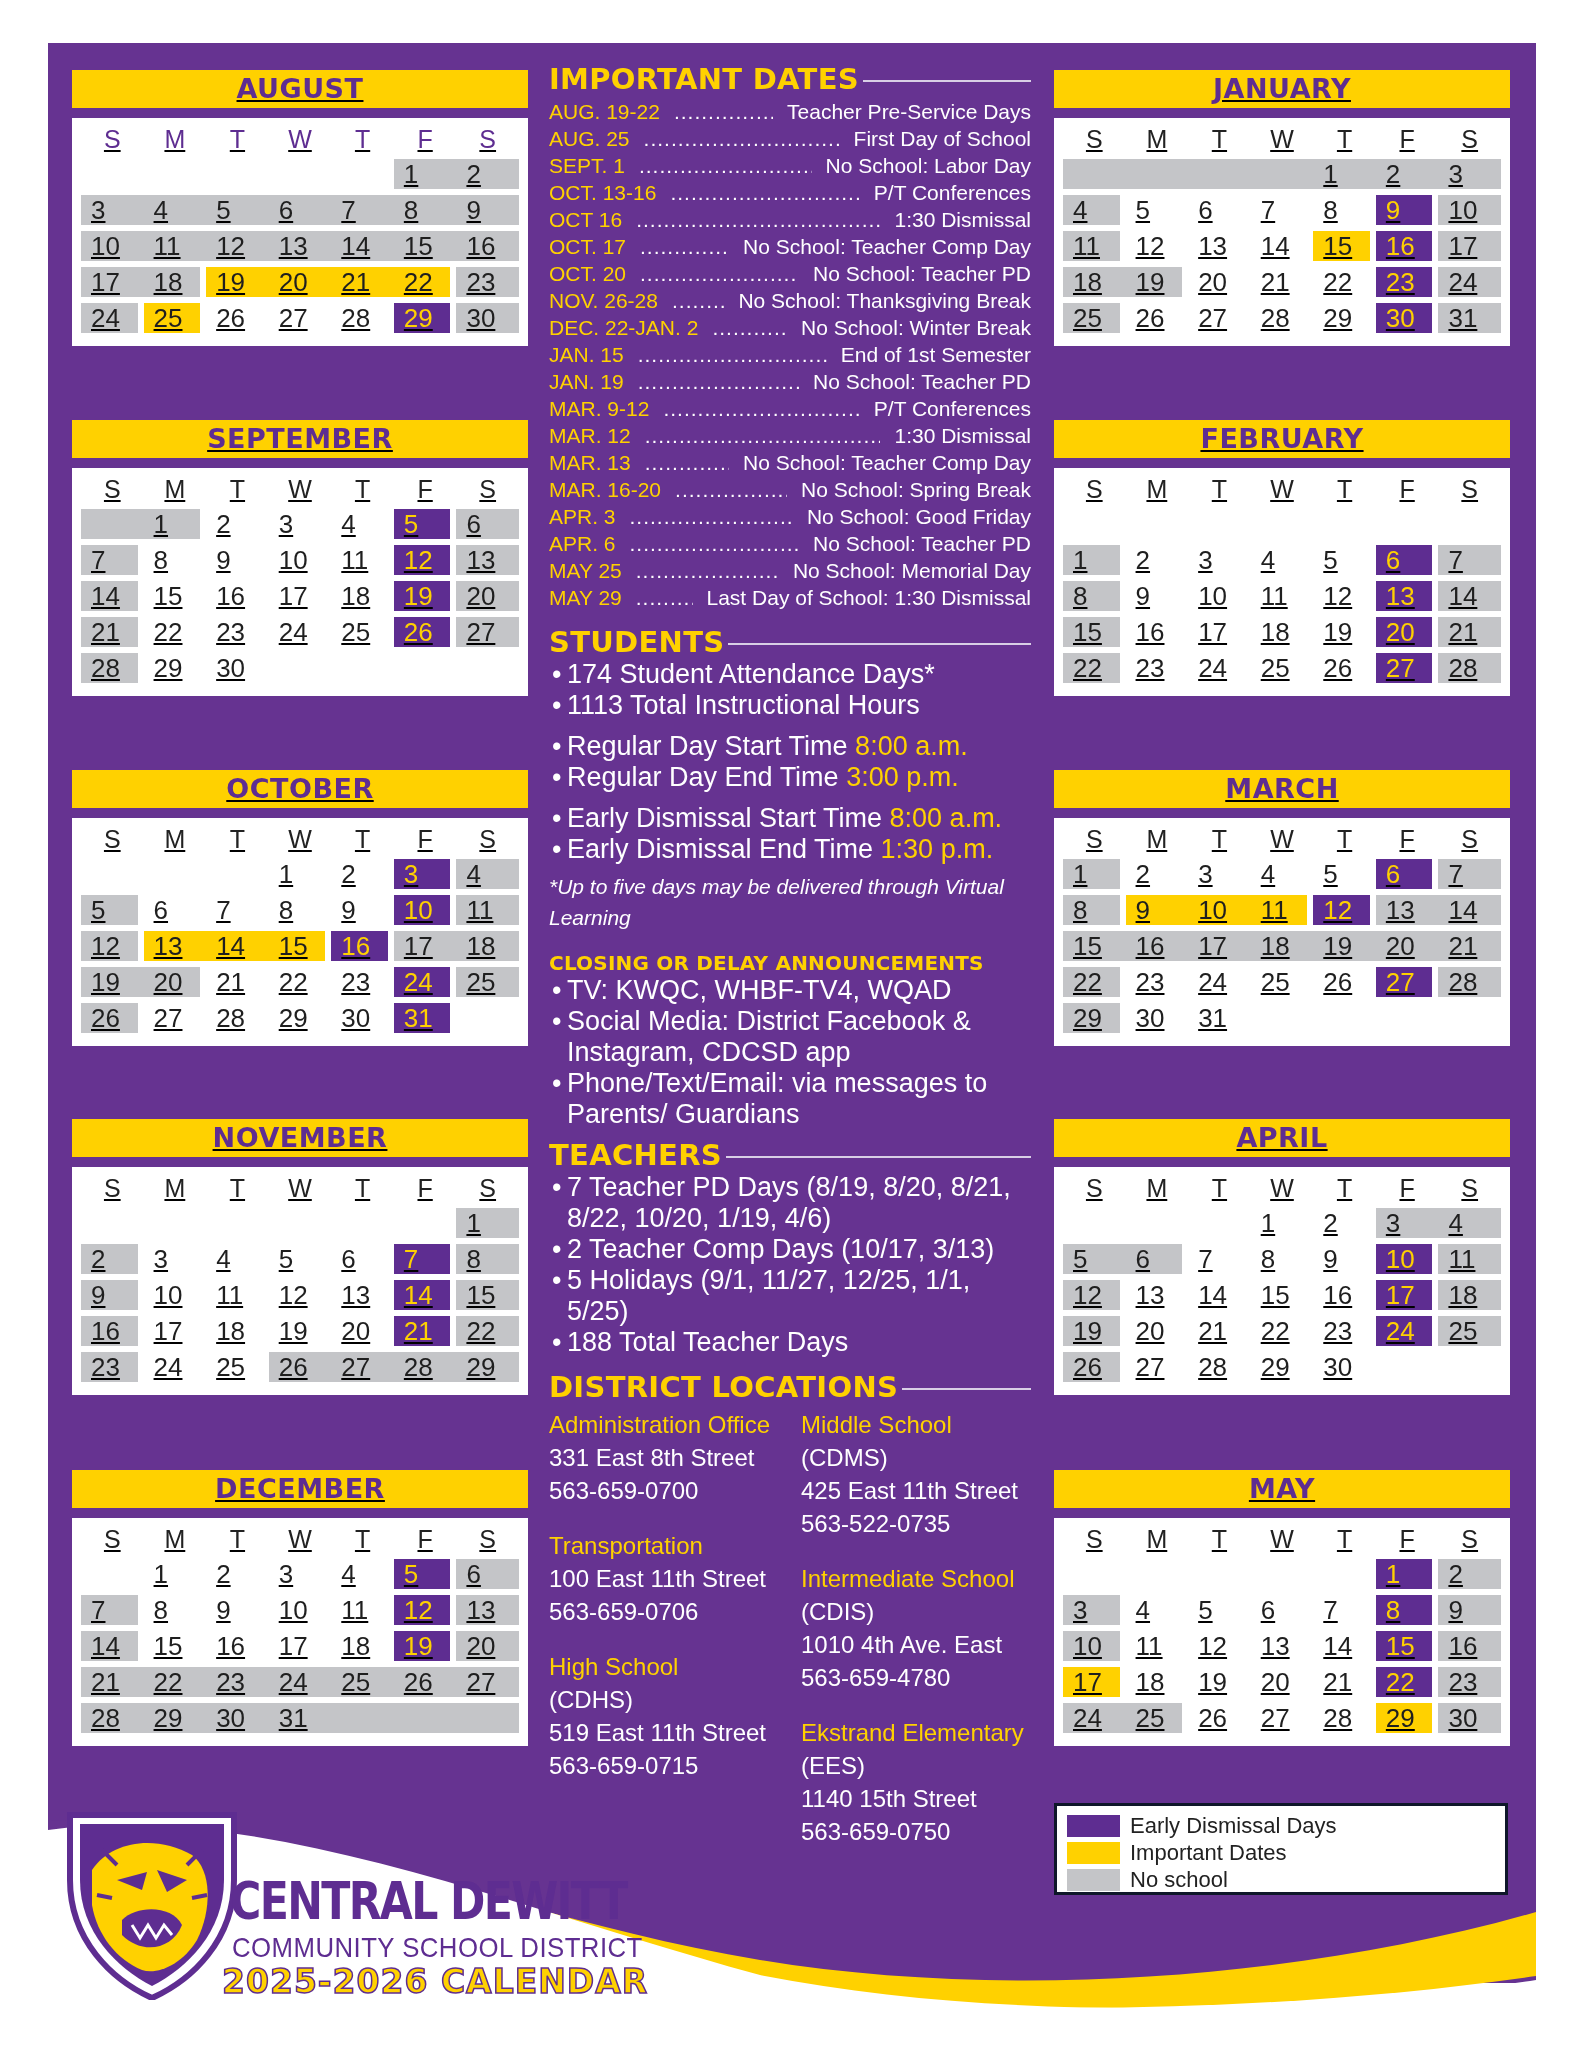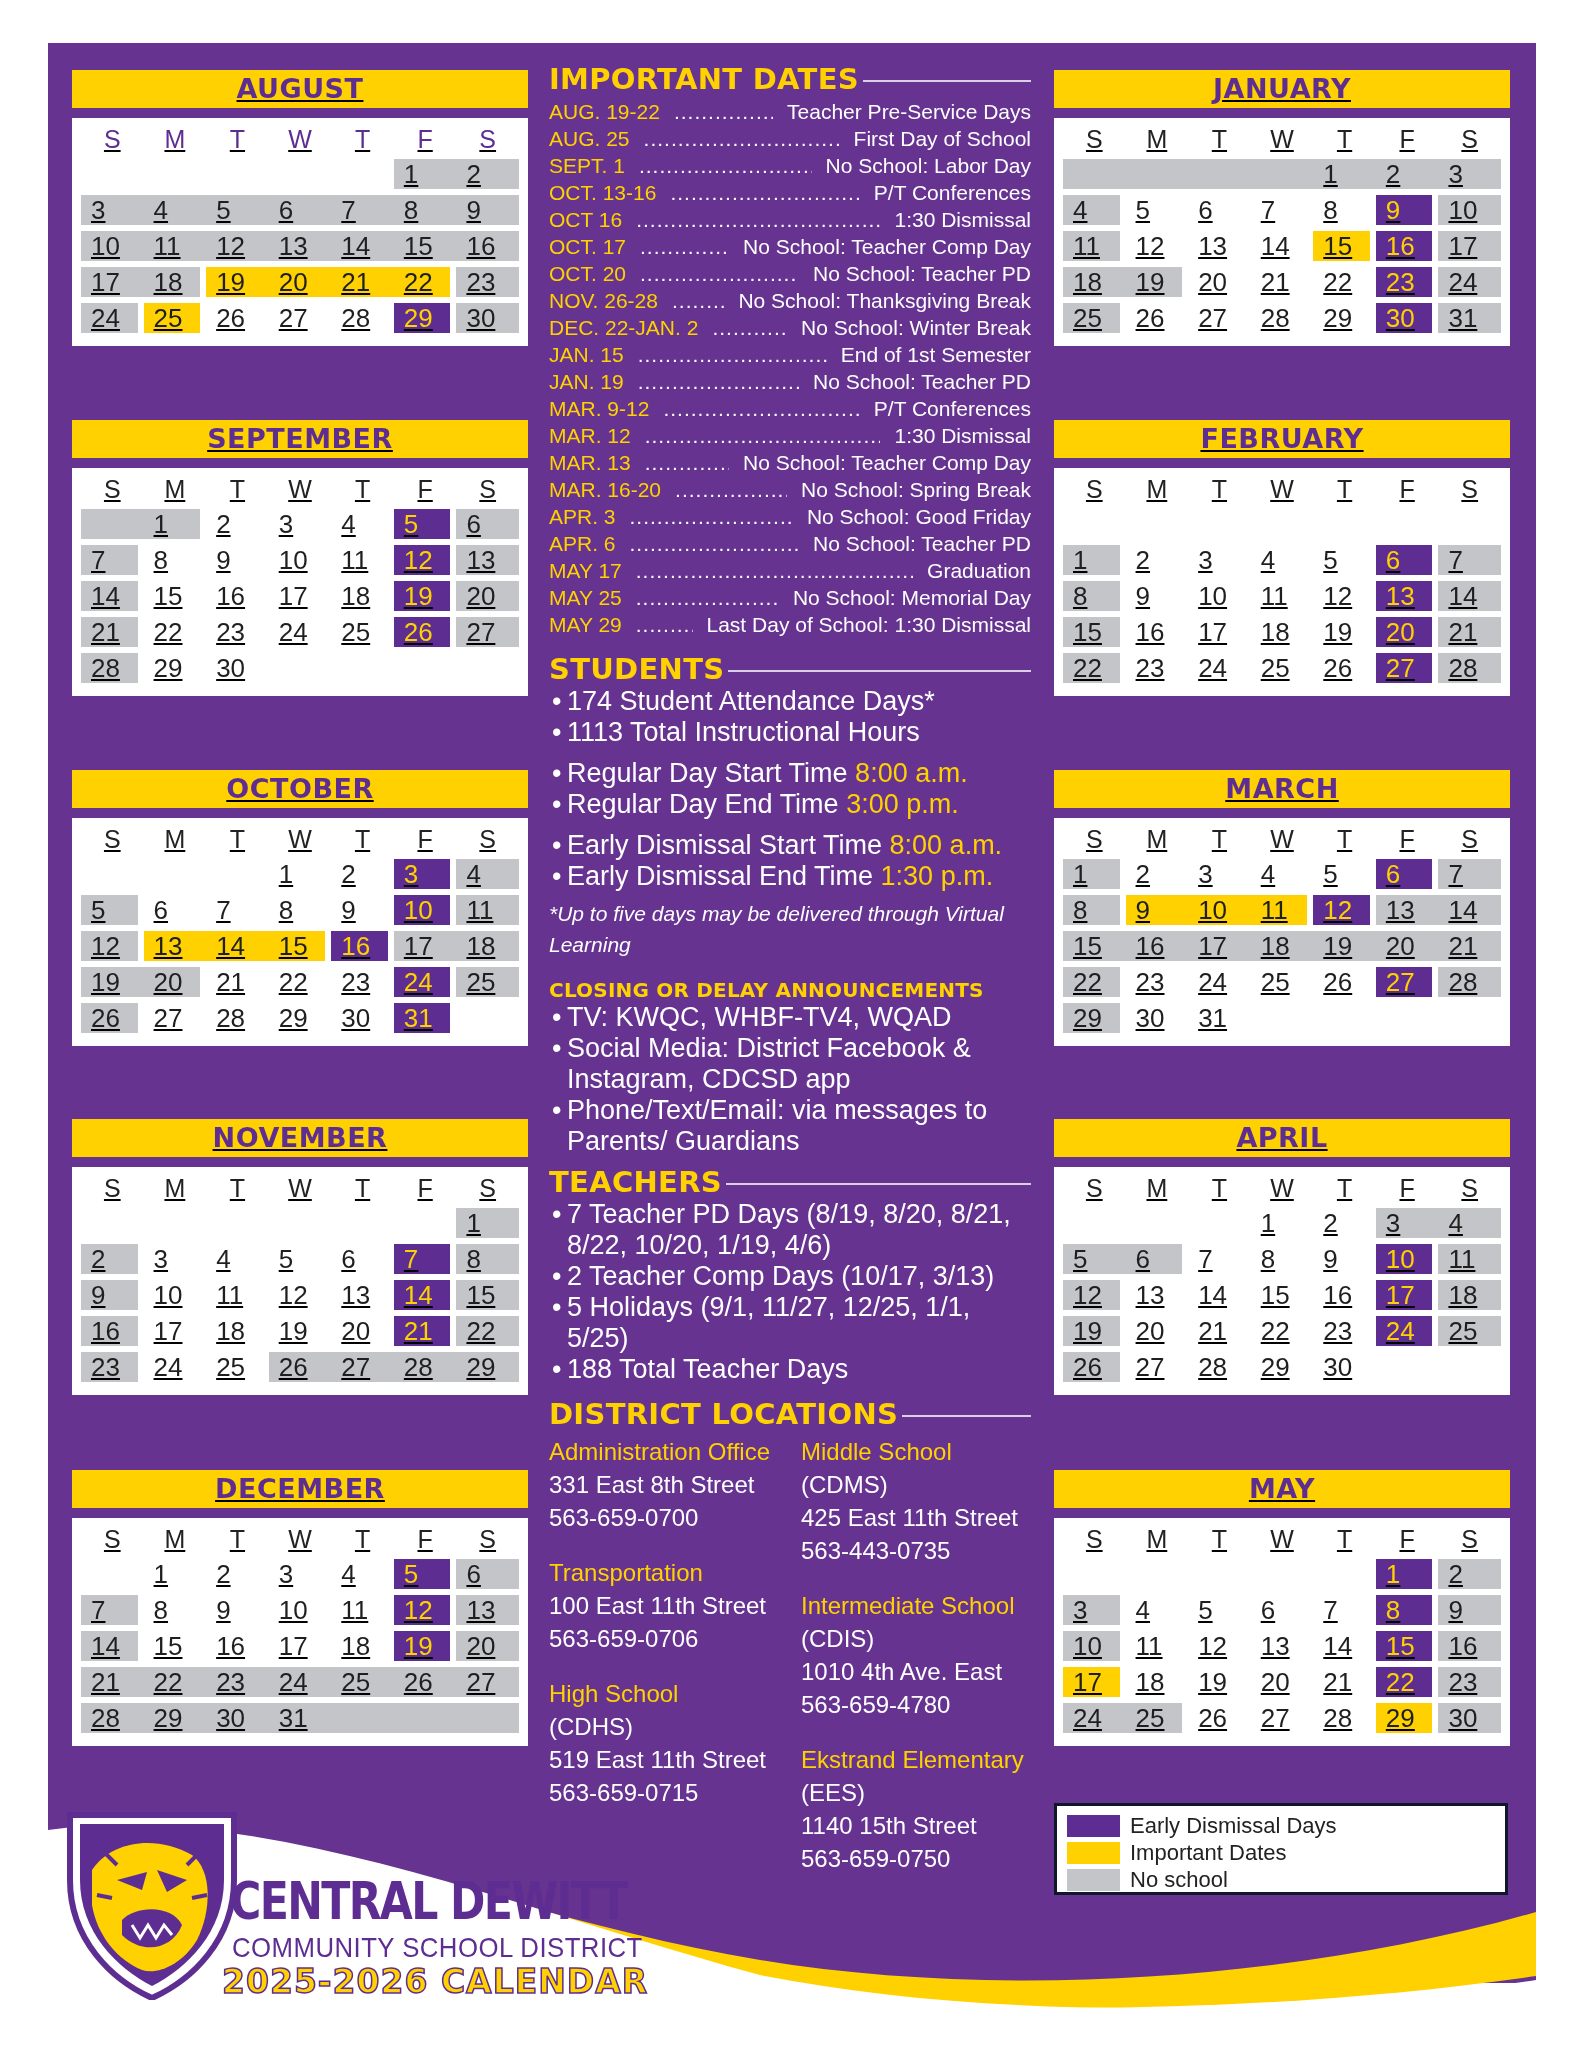--- a/index.html
+++ b/index.html
@@ -153,25 +153,20 @@
         <span class="d">APR. 3</span>
         <span class="dots"></span>
         <span class="t">No School: Good Friday</span>
       </div>
       <div class="idate">
         <span class="d">APR. 6</span>
         <span class="dots"></span>
         <span class="t">No School: Teacher PD</span>
       </div>
       <div class="idate">
-        <span class="d">MAY 17</span>
-        <span class="dots"></span>
-        <span class="t">Graduation</span>
-      </div>
-      <div class="idate">
         <span class="d">MAY 25</span>
         <span class="dots"></span>
         <span class="t">No School: Memorial Day</span>
       </div>
       <div class="idate">
         <span class="d">MAY 29</span>
         <span class="dots"></span>
         <span class="t">Last Day of School: 1:30 Dismissal</span>
       </div>
     </div>
@@ -235,21 +230,21 @@
           <div class="line">(CDHS)</div>
           <div class="line">519 East 11th Street</div>
           <div class="line">563-659-0715</div>
         </div>
       </div>
     <div id="loc-right">
         <div class="loc">
           <div class="name">Middle School</div>
           <div class="line">(CDMS)</div>
           <div class="line">425 East 11th Street</div>
-          <div class="line">563-443-0735</div>
+          <div class="line">563-522-0735</div>
         </div>
         <div class="loc">
           <div class="name">Intermediate School</div>
           <div class="line">(CDIS)</div>
           <div class="line">1010 4th Ave. East</div>
           <div class="line">563-659-4780</div>
         </div>
         <div class="loc">
           <div class="name">Ekstrand Elementary</div>
           <div class="line">(EES)</div>

